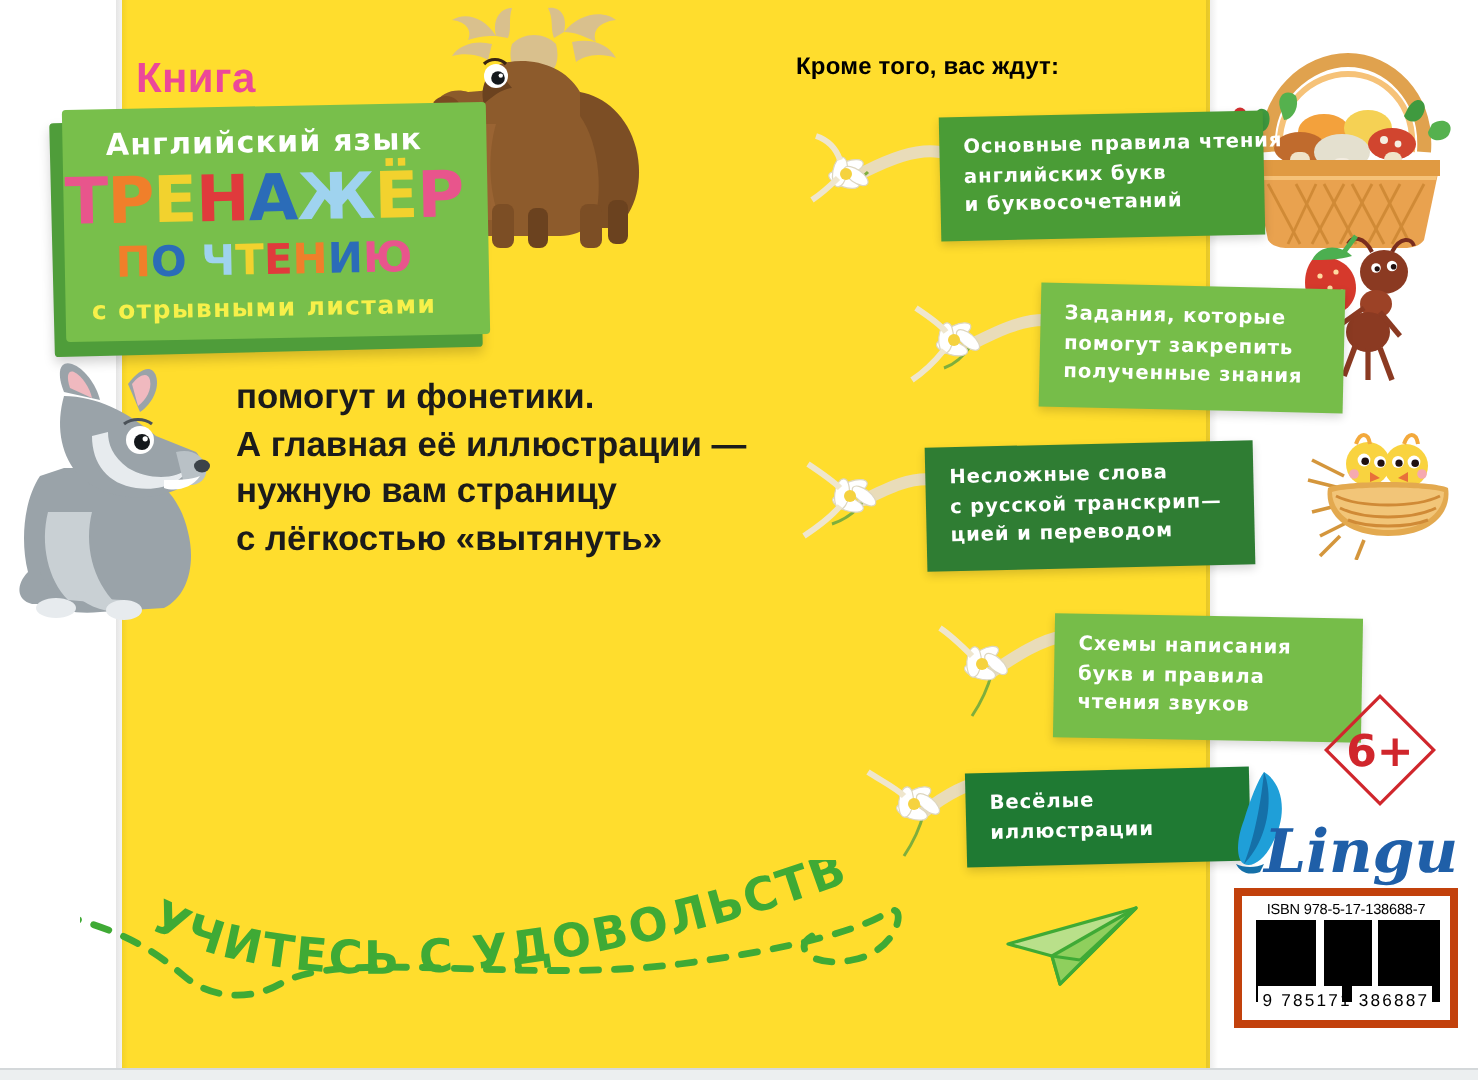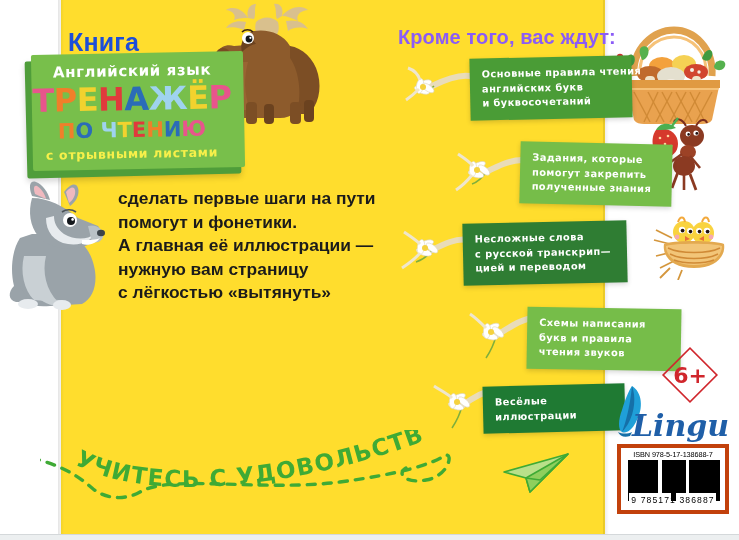--- a/index.html
+++ b/index.html
@@ -14,22 +14,22 @@
   .spine-shadow{position:absolute;left:58px;top:0;width:6px;height:540px;
      background:linear-gradient(to right,rgba(0,0,0,0.10),rgba(0,0,0,0));}
   
   .rightwhite{position:absolute;left:605px;top:0;width:134px;height:540px;background:#ffffff;}
   .rightwhite-shadow{position:absolute;left:603px;top:0;width:6px;height:540px;
      background:linear-gradient(to right,rgba(0,0,0,0.10),rgba(0,0,0,0));}
   
   .bottombar{position:absolute;left:0;bottom:0;width:739px;height:5px;background:#eceff0;border-top:1px solid #d4d8da;}
 
   
-  .kniga{position:absolute;left:68px;top:28px;font-size:25px;font-weight:bold;color:#1d4ed8;letter-spacing:.2px;}
-  .krome{position:absolute;left:398px;top:26px;font-size:20px;font-weight:bold;color:#8b5cf6;letter-spacing:.1px;}
+  .kniga{position:absolute;left:68px;top:28px;font-size:21px;font-weight:bold;color:#ec4899;letter-spacing:.2px;}
+  .krome{position:absolute;left:398px;top:26px;font-size:12px;font-weight:bold;color:#000000;letter-spacing:.1px;}
 
   .body-text{position:absolute;left:118px;top:187px;width:275px;font-size:17.4px;line-height:23.6px;
      font-weight:bold;color:#1b1b1b;}
   .body-text div{white-space:nowrap;}
 
   
   .title-card{position:absolute;left:26px;top:53px;width:218px;height:125px;}
   .title-back{position:absolute;left:0;top:6px;width:214px;height:117px;background:#4f9d3a;
       transform:rotate(-1.4deg);border-radius:2px;box-shadow:0 3px 6px rgba(0,0,0,.18);}
   .title-front{position:absolute;left:6px;top:0;width:212px;height:116px;background:#78bf4b;
@@ -140,21 +140,20 @@
       <path d="M34 118 C40 124 48 128 58 128 L60 122 C50 122 42 120 38 116Z" fill="#c9d0d4"></path>
       <ellipse cx="26" cy="126" rx="10" ry="5" fill="#e7ebee"></ellipse>
       <ellipse cx="60" cy="127" rx="9" ry="5" fill="#e7ebee"></ellipse>
     </g>
   </svg>
 
   <div class="kniga">Книга</div>
   <div class="krome">Кроме того, вас ждут:</div>
 
   <div class="body-text" id="body-text">
-      <div>сделать первые шаги на пути</div>
       <div>помогут и фонетики.</div>
       <div>А главная её иллюстрации —</div>
       <div>нужную вам страницу</div>
       <div>с лёгкостью «вытянуть»</div>
     </div>
 
   <svg style="position:absolute;left:604px;top:14px;" width="132" height="112" viewBox="0 0 132 112">
     <g>
       <path d="M30 62 C28 34 50 16 70 16 C90 16 110 34 108 62" stroke="#e0a24e" stroke-width="7" fill="none"></path>
       <path d="M36 62 C34 38 52 23 70 23 C88 23 104 38 102 62" stroke="#f6c278" stroke-width="3" fill="none"></path>

